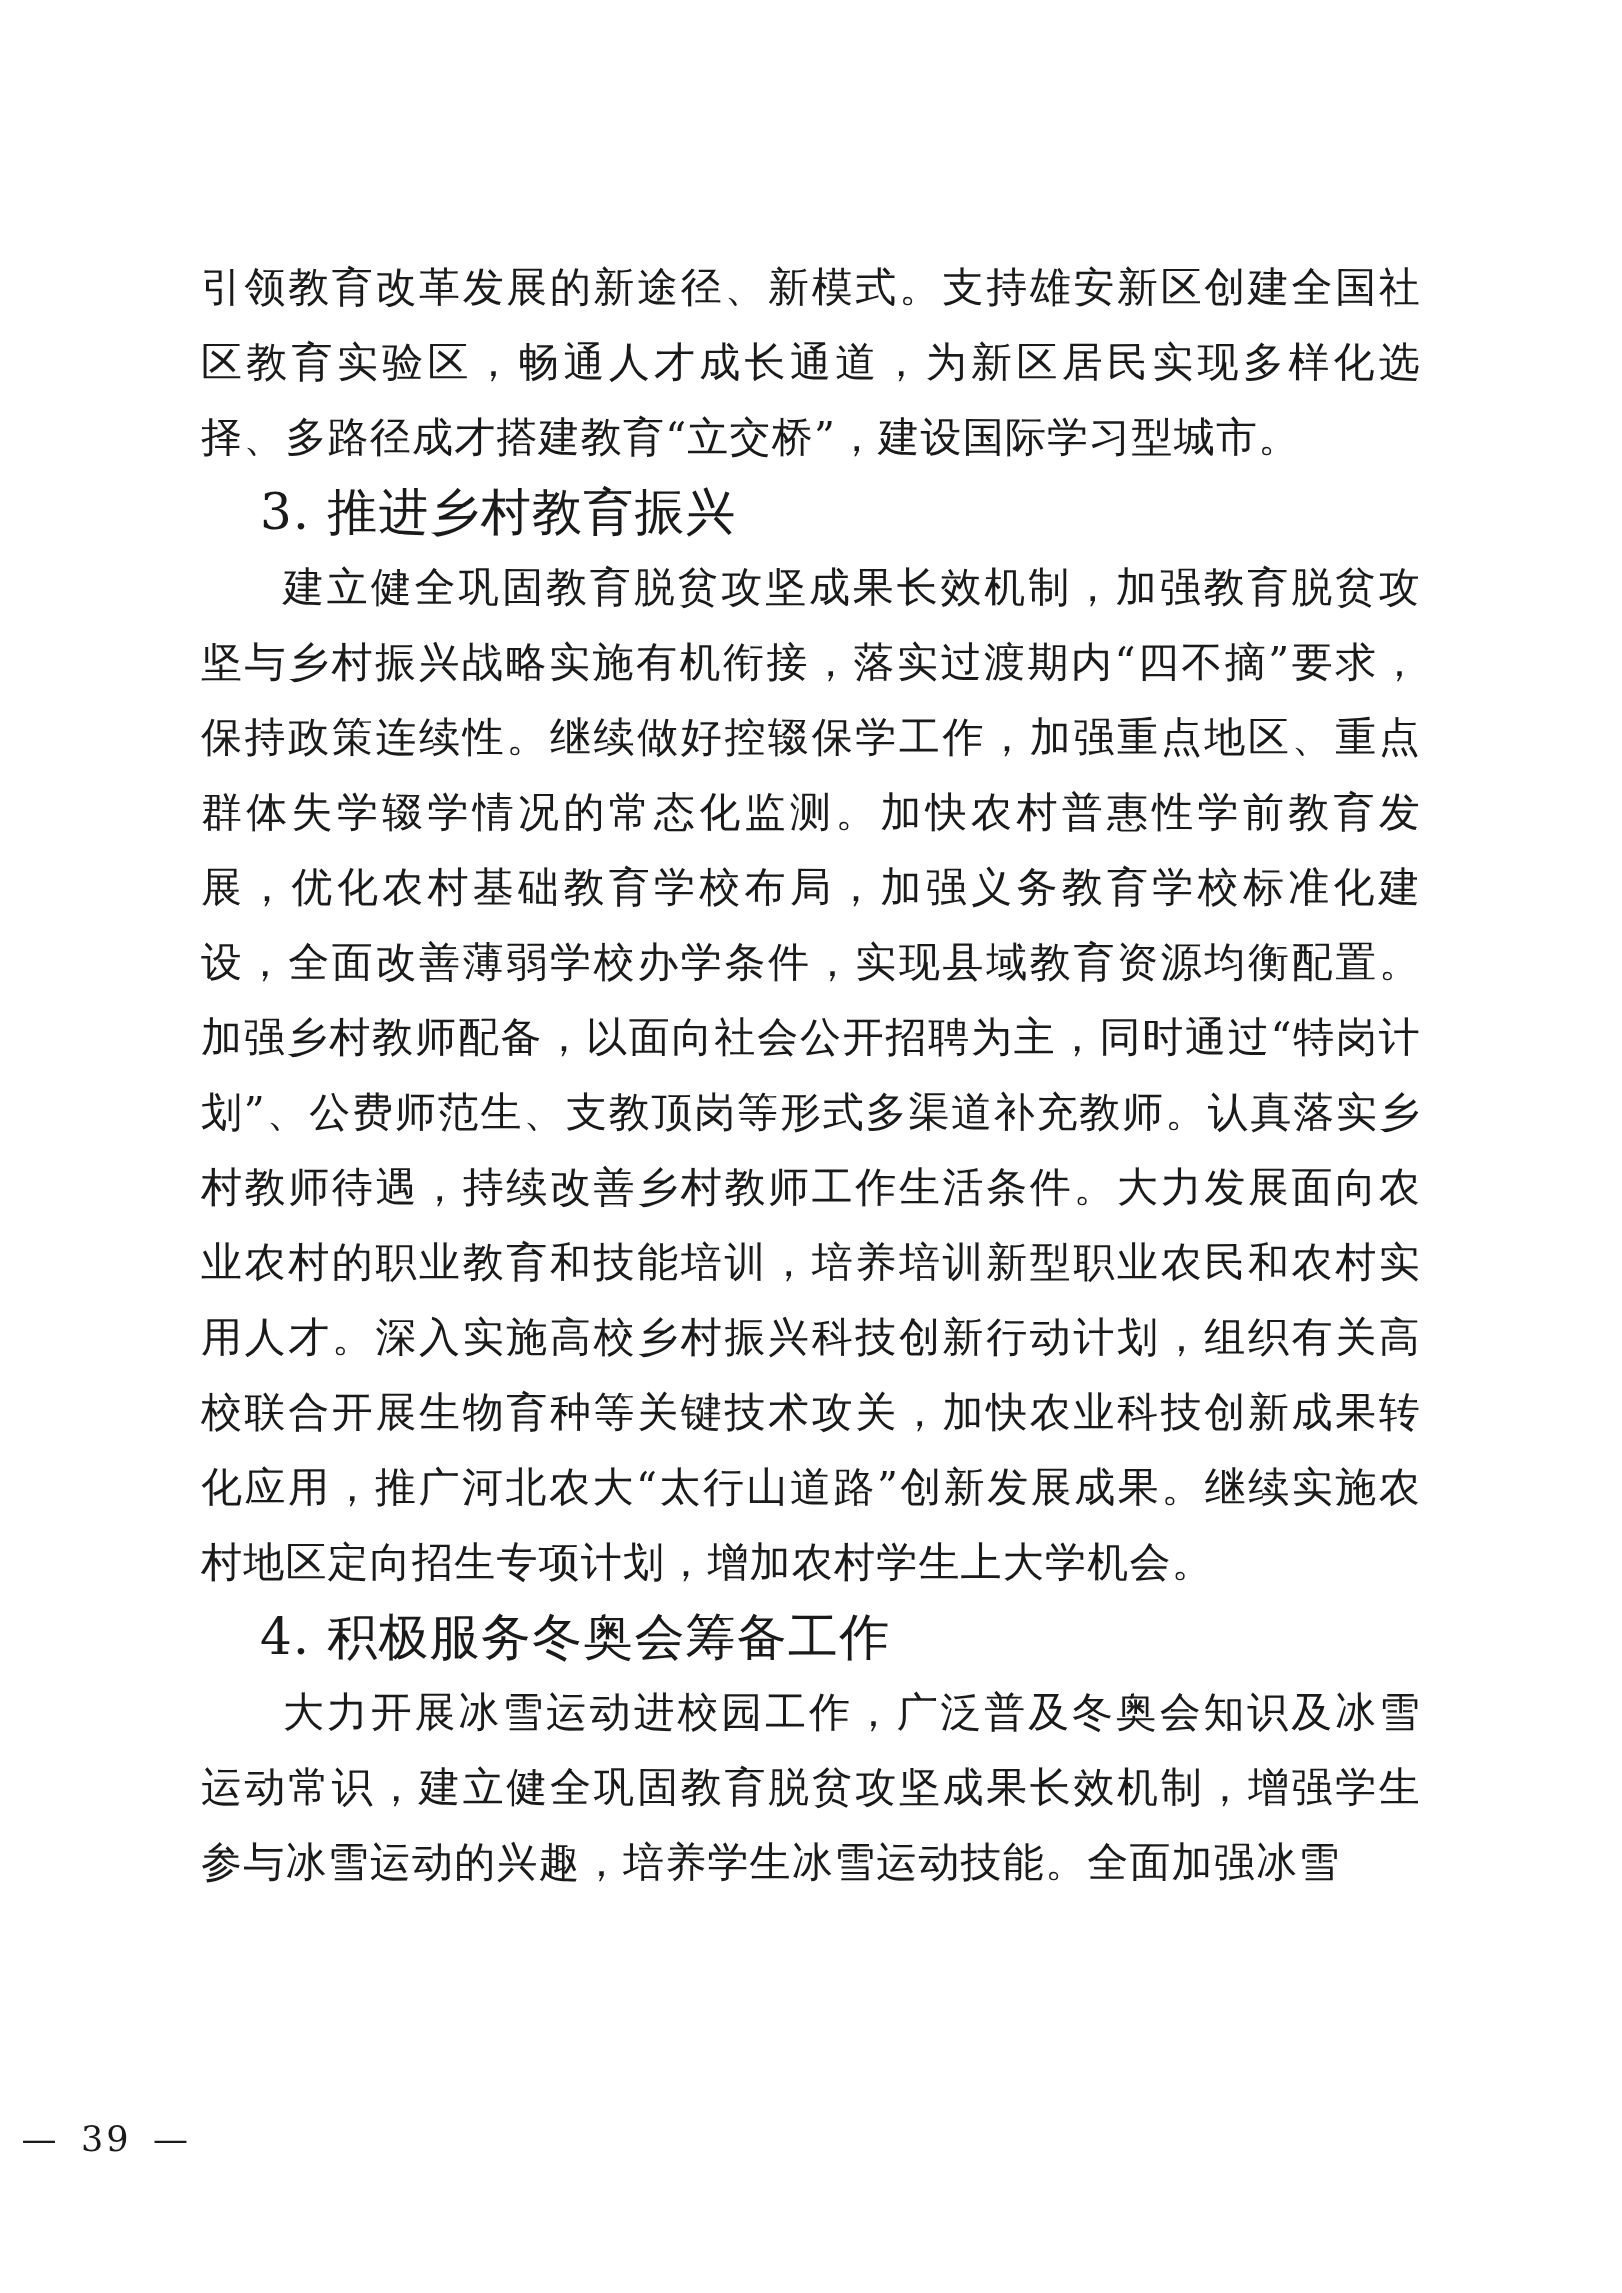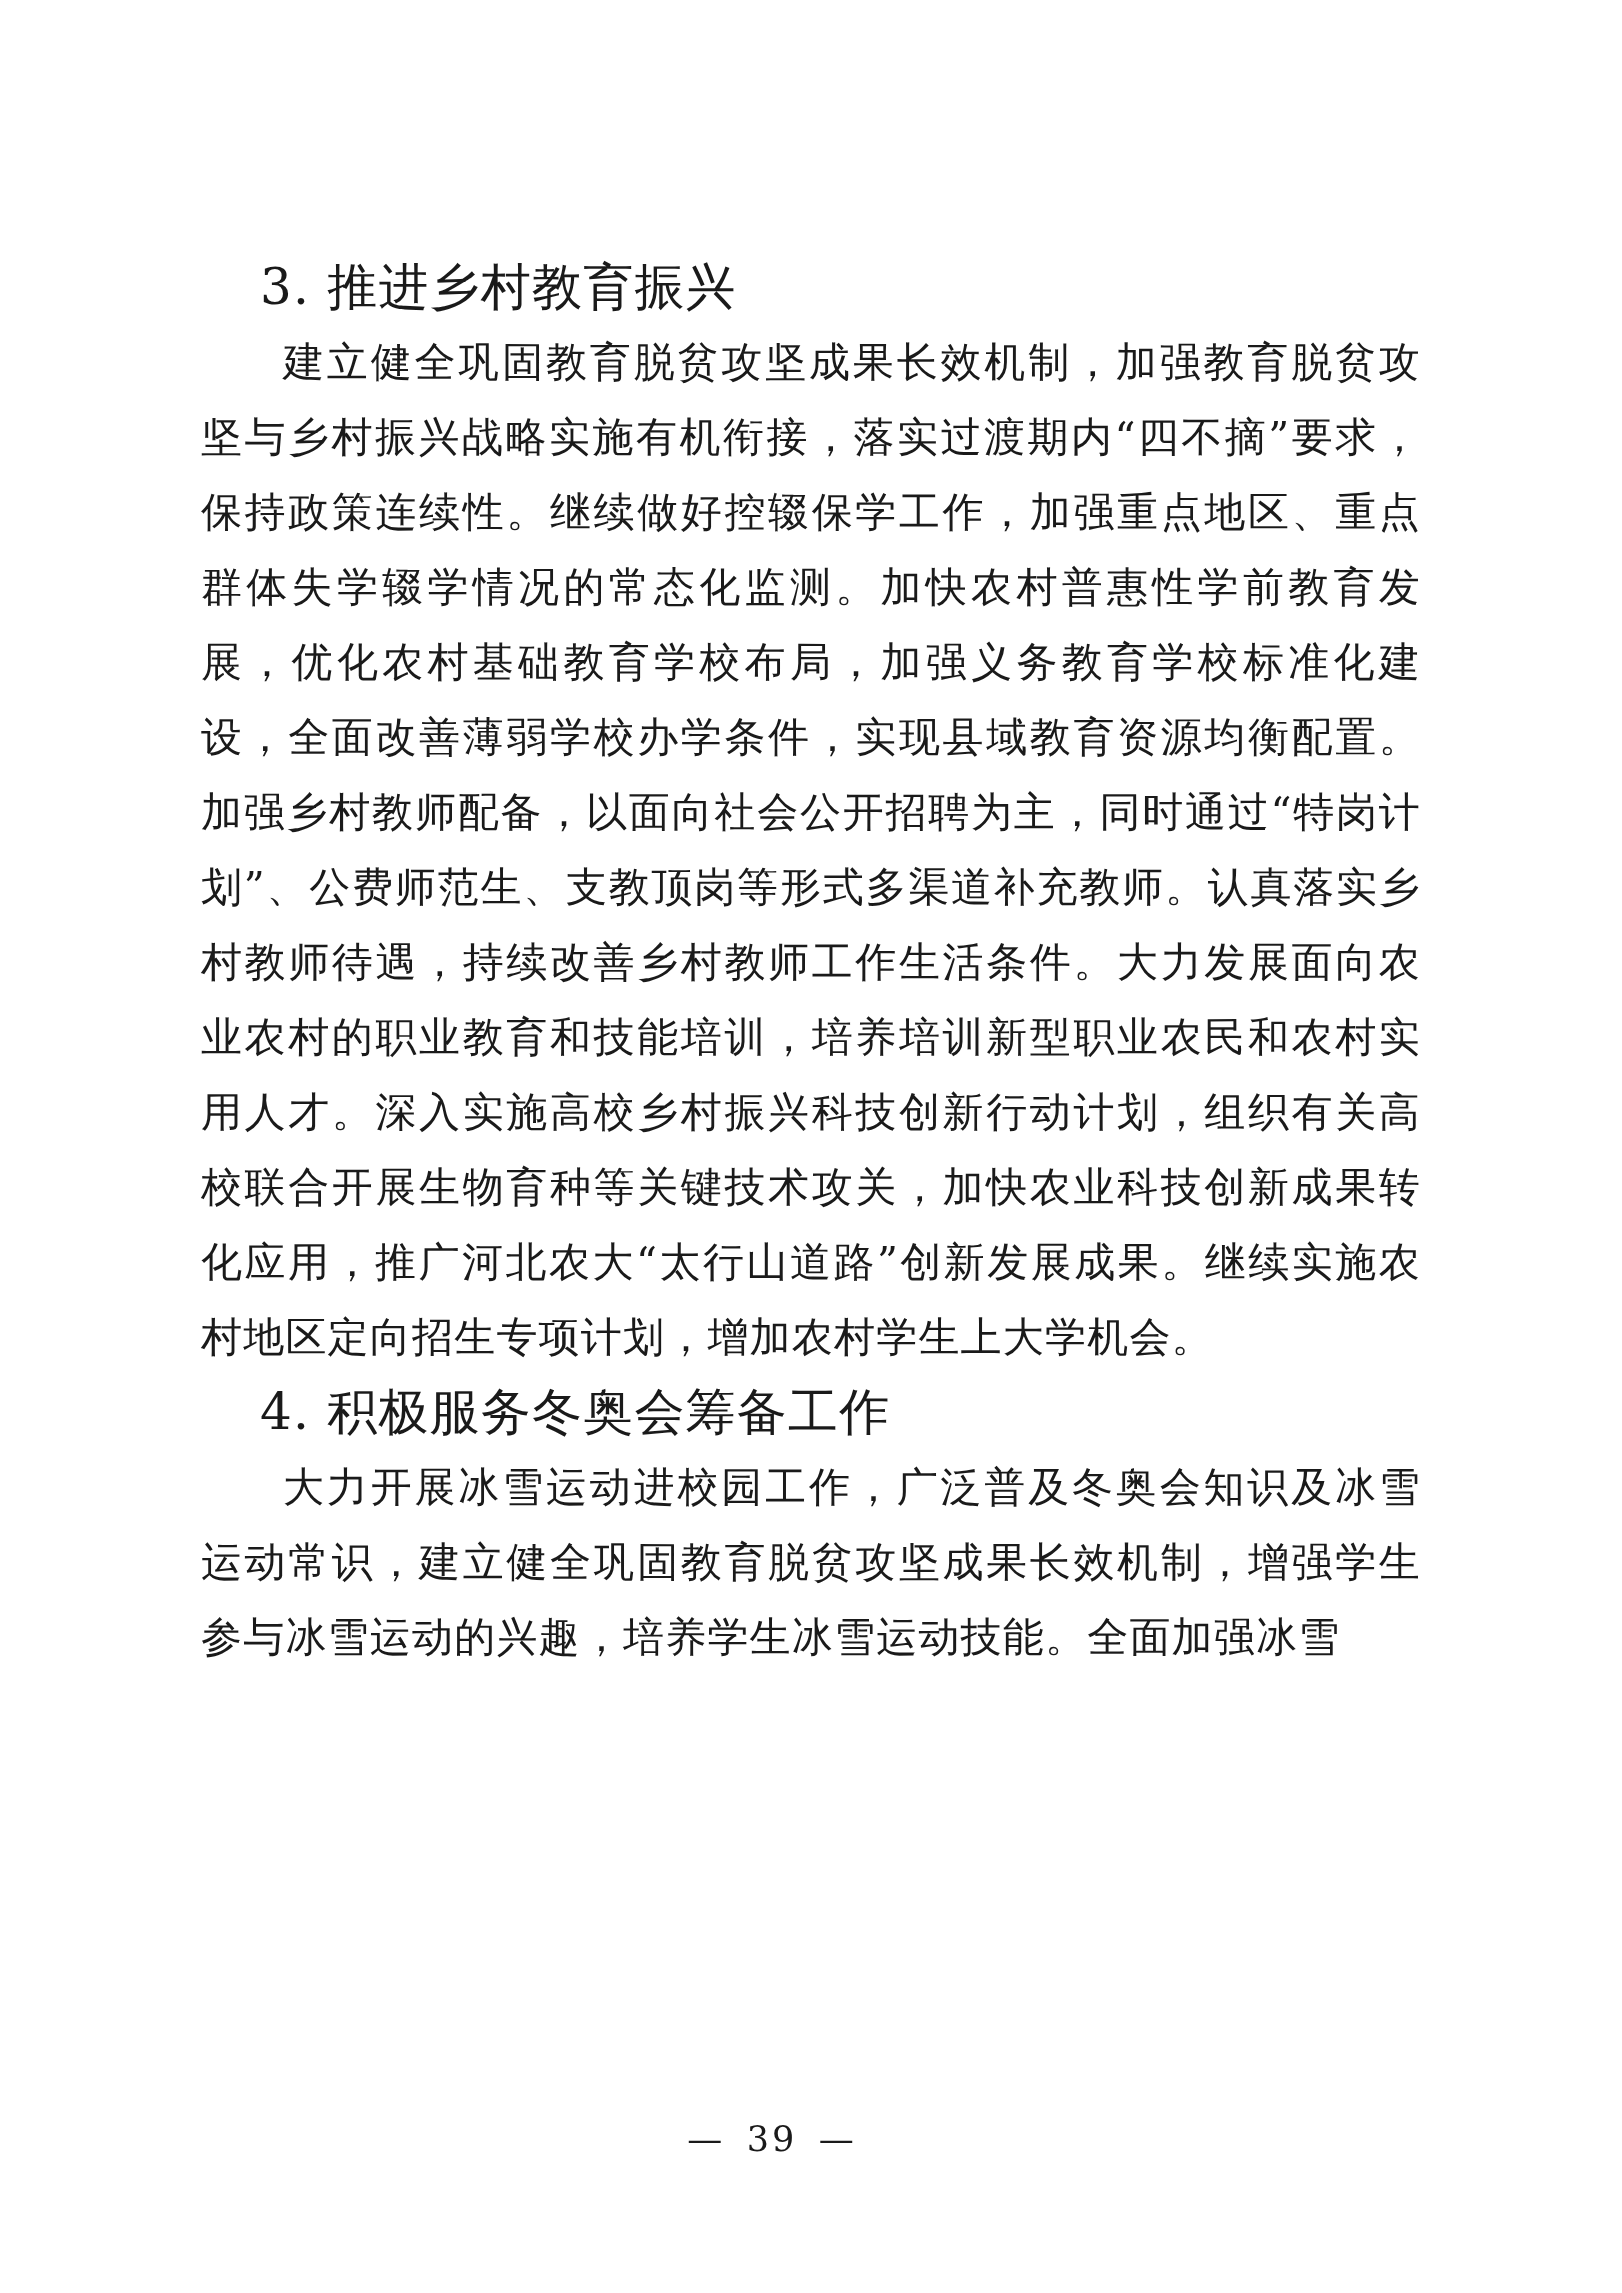--- a/index.html
+++ b/index.html
@@ -42,39 +42,39 @@
     color: #1a1a1a;
     letter-spacing: 1.2px;
     margin: 0;
     text-indent: 59px;
   }
   .page-number {
     position: absolute;
     left: 0;
     right: 0;
     bottom: 135px;
-    text-align: center;
     font-family: "DejaVu Serif", "Liberation Serif", serif;
     font-size: 35px;
     color: #1a1a1a;
     letter-spacing: 2.9px;
     padding-right: 78px;
   }
   .page-number .dash {
     display: inline-block;
     margin: 0 21.6px;
   }
 </style>
 </head>
 <body>
 
 <div class="page">
 
   <div class="content">
 
+    <p class="para">引领教育改革发展的新途径、新模式。支持雄安新区创建全国社区教育实验区，畅通人才成长通道，为新区居民实现多样化选择、多路径成才搭建教育“立交桥”，建设国际学习型城市。</p>
 
     <p class="heading">3. 推进乡村教育振兴</p>
 
     <p class="para indent">建立健全巩固教育脱贫攻坚成果长效机制，加强教育脱贫攻坚与乡村振兴战略实施有机衔接，落实过渡期内“四不摘”要求，保持政策连续性。继续做好控辍保学工作，加强重点地区、重点群体失学辍学情况的常态化监测。加快农村普惠性学前教育发展，优化农村基础教育学校布局，加强义务教育学校标准化建设，全面改善薄弱学校办学条件，实现县域教育资源均衡配置。加强乡村教师配备，以面向社会公开招聘为主，同时通过“特岗计划”、公费师范生、支教顶岗等形式多渠道补充教师。认真落实乡村教师待遇，持续改善乡村教师工作生活条件。大力发展面向农业农村的职业教育和技能培训，培养培训新型职业农民和农村实用人才。深入实施高校乡村振兴科技创新行动计划，组织有关高校联合开展生物育种等关键技术攻关，加快农业科技创新成果转化应用，推广河北农大“太行山道路”创新发展成果。继续实施农村地区定向招生专项计划，增加农村学生上大学机会。</p>
 
     <p class="heading">4. 积极服务冬奥会筹备工作</p>
 
     <p class="para indent">大力开展冰雪运动进校园工作，广泛普及冬奥会知识及冰雪运动常识，建立健全巩固教育脱贫攻坚成果长效机制，增强学生参与冰雪运动的兴趣，培养学生冰雪运动技能。全面加强冰雪</p>
 
   </div>

